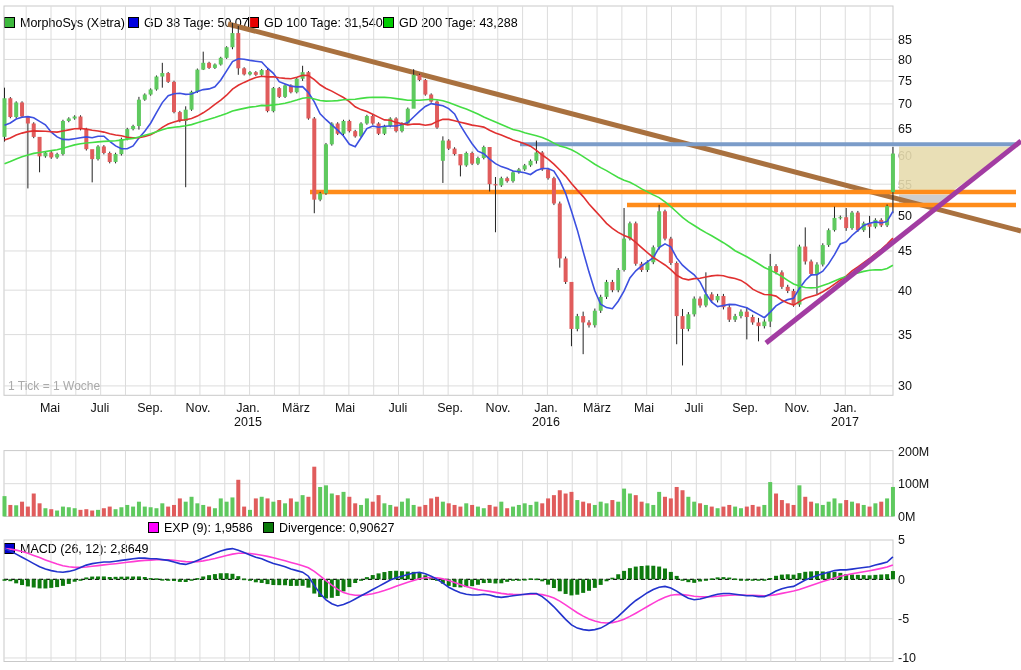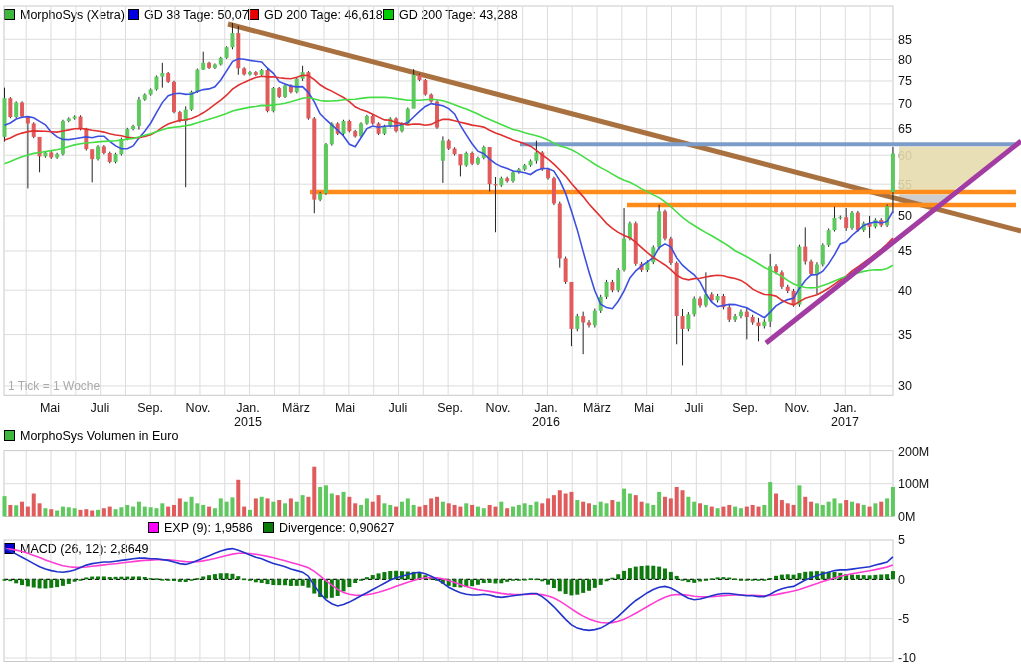--- a/index.html
+++ b/index.html
@@ -1,38 +1,35 @@
 <!DOCTYPE html>
 <html><head>
 <meta charset="utf-8">
 <style>
   html,body{margin:0;padding:0;background:#ffffff;}
   .stage{position:relative;width:1021px;height:670px;background:#fff;
          font-family:"Liberation Sans", sans-serif;overflow:hidden;}
-  .legend-row{position:absolute;left:0;top:8px;width:100%;height:16px;}
+  .legend-row{position:absolute;left:0;top:16px;width:100%;height:16px;}
   .legend-item{position:absolute;top:0;height:15px;white-space:nowrap;
                font-size:12.5px;color:#000;}
   .legend-item .sw{display:inline-block;width:9px;height:9px;border:1px solid #000;
                    margin-right:5px;vertical-align:-1px;}
   svg text{font-family:"Liberation Sans", sans-serif;}
   .axis-label{font-size:12.5px;fill:#111;}
   .tick-note{font-size:12px;fill:#aaaaaa;}
 </style>
 </head>
 <body>
 
 <div class="stage">
   <div class="legend-row" id="legend-price">
       <div class="legend-item" style="left: 4px;"><span class="sw" style="background: rgb(61, 184, 61);"></span><span>MorphoSys (Xetra)</span></div>
       <div class="legend-item" style="left: 128px;"><span class="sw" style="background: rgb(0, 0, 224);"></span><span>GD 38 Tage: 50,078</span></div>
-      <div class="legend-item" style="left: 248px;"><span class="sw" style="background: rgb(232, 0, 0);"></span><span>GD 200 Tage: 46,618</span></div>
+      <div class="legend-item" style="left: 248px;"><span class="sw" style="background: rgb(232, 0, 0);"></span><span>GD 100 Tage: 31,540</span></div>
       <div class="legend-item" style="left: 383px;"><span class="sw" style="background: rgb(0, 204, 0);"></span><span>GD 200 Tage: 43,288</span></div>
-    </div>
-  <div class="legend-row" style="top:429px" id="legend-volume">
-      <div class="legend-item" style="left: 4px;"><span class="sw" style="background: rgb(61, 184, 61);"></span><span>MorphoSys Volumen in Euro</span></div>
     </div>
   <div class="legend-row" style="top:521px" id="legend-macd">
       <div class="legend-item" style="left: 4px; margin-top: 21px;"><span class="sw" style="background: rgb(0, 0, 204);"></span><span>MACD (26, 12): 2,8649</span></div>
       <div class="legend-item" style="left: 148px; text-align: center;"><span class="sw" style="background: rgb(255, 0, 255);"></span><span>EXP (9): 1,9586</span></div>
       <div class="legend-item" style="left: 263px;"><span class="sw" style="background: rgb(10, 122, 10);"></span><span>Divergence: 0,90627</span></div>
     </div>
   <svg id="chart-svg" width="1021" height="670" viewBox="0 0 1021 670" style="position:absolute;left:0;top:0">
       <g>
         <rect x="4" y="6" width="889" height="389.3" fill="none" stroke="#c9c9c9" stroke-width="1"></rect>
         <rect x="4" y="450.6" width="889" height="65.79999999999995" fill="none" stroke="#c9c9c9" stroke-width="1"></rect>

